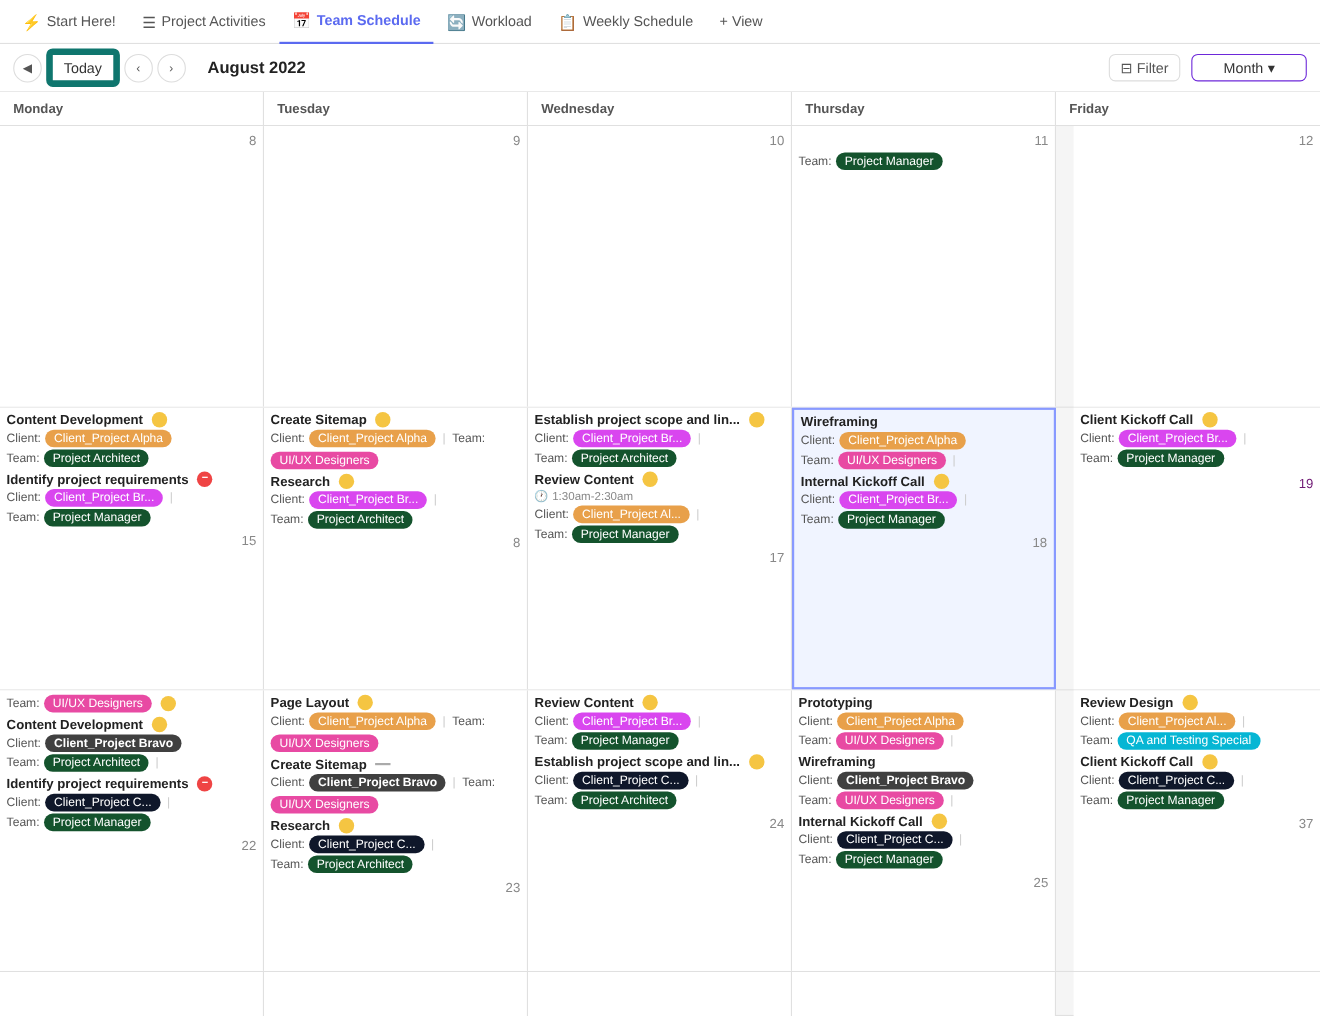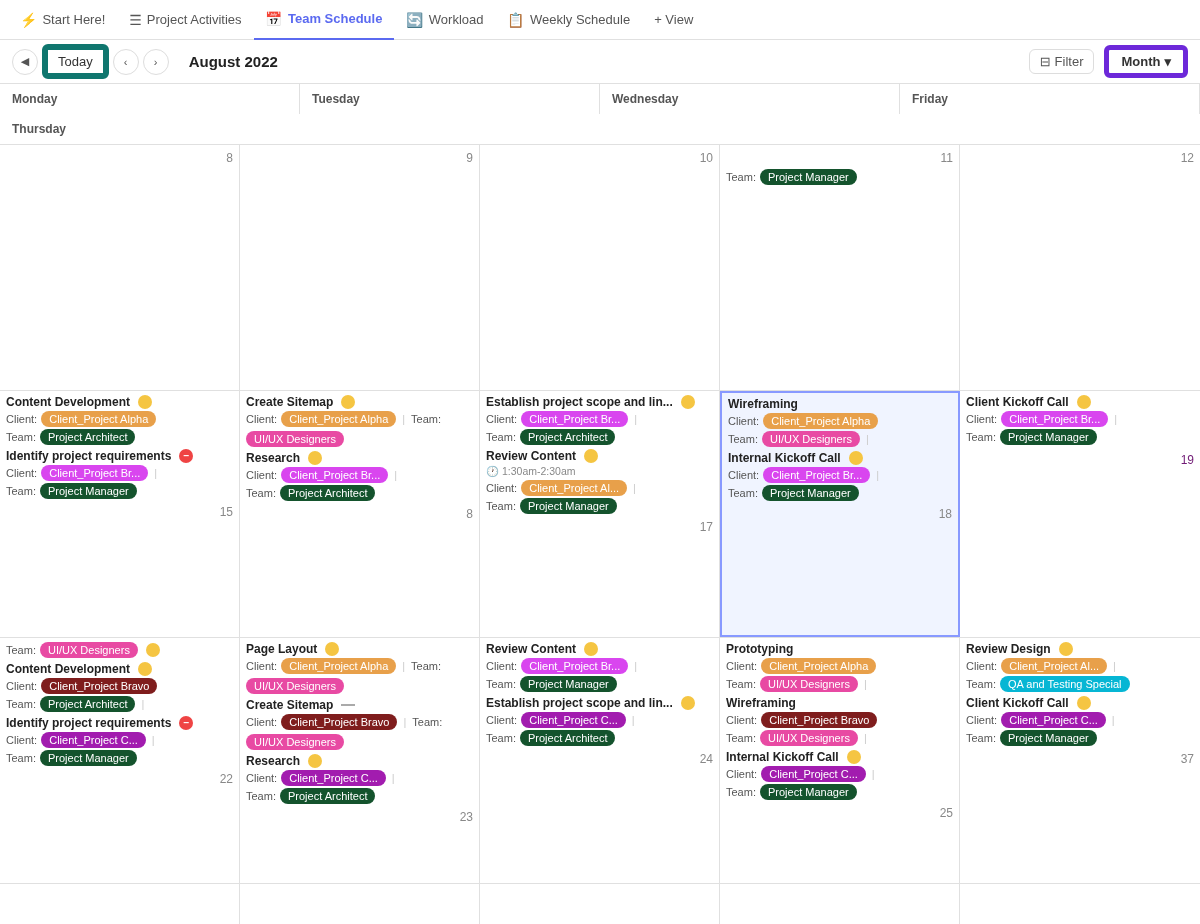--- a/index.html
+++ b/index.html
@@ -33,65 +33,65 @@
       cursor: pointer; background: #fff; font-size: 13px; color: #333;
     }
     .current-date { font-size: 15px; font-weight: 600; color: #222; margin-left: 16px; }
     .toolbar-right { margin-left: auto; display: flex; align-items: center; gap: 10px; }
     .filter-btn {
       display: flex; align-items: center; gap: 4px; padding: 4px 10px;
       border: 1px solid #ddd; border-radius: 6px; cursor: pointer; background: #fff;
       font-size: 13px; color: #555;
     }
     .month-btn {
-      display: flex; align-items: center; gap: 4px; padding: 4px 12px;
-      border: 5px solid #6d28d9; border-radius: 6px; cursor: pointer; background: #fff;
-      font-size: 13px; color: #333; font-weight: 700;
+      display: flex; align-items: center; gap: 4px; padding: 4px 28px;
+      border: 1px solid #6d28d9; border-radius: 6px; cursor: pointer; background: #fff;
+      font-size: 13px; color: #333; font-weight: 400;
     }
 
     
     .calendar { display: flex; flex-direction: column; height: calc(100vh - 84px); overflow: auto; }
     .day-headers {
-      display: grid; grid-template-columns: repeat(4, 1fr);
+      display: grid; grid-template-columns: repeat(5, 1fr);
       background: #fff; border-bottom: 1px solid #e0e0e0;
     }
     .day-header {
       padding: 8px 12px; font-size: 12px; font-weight: 600; color: #555;
       border-right: 1px solid #e0e0e0; text-transform: none;
     }
     .day-header:last-child { border-right: none; }
 
     .calendar-body { display: flex; flex-direction: column; flex: 1; }
     .week-row { display: grid; grid-template-columns: repeat(5, 1fr); flex: 1; min-height: 160px; border-bottom: 1px solid #e0e0e0; }
     .day-cell {
       border-right: 1px solid #e0e0e0; padding: 4px 6px; background: #fff;
       position: relative; min-height: 160px; vertical-align: top;
     }
-    .day-cell:last-child { border-right: none; }
+    .day-cell:last-child { border-right: none; margin-left: 16px; }
     .day-cell.highlighted { background: #f0f4ff; border: 2px solid #8899ff; }
     .day-num { text-align: right; font-size: 12px; color: #888; padding: 2px 0 4px; }
 
     
     .event { margin-bottom: 4px; font-size: 11.5px; }
     .event-title { font-size: 12px; font-weight: 600; color: #222; margin-bottom: 2px; display: flex; align-items: center; gap: 4px; }
     .event-time { font-size: 10.5px; color: #888; margin-bottom: 2px; display: flex; align-items: center; gap: 3px; }
     .event-row { display: flex; align-items: center; flex-wrap: wrap; gap: 4px; margin-bottom: 2px; font-size: 11px; color: #555; }
     .event-label { font-size: 11px; color: #555; }
 
     
     .pill {
       display: inline-block; padding: 2px 8px; border-radius: 10px;
       font-size: 11px; font-weight: 500; color: #fff; white-space: nowrap;
     }
     .pill-orange { background: #e8a04a; }
     .pill-blue { background: #14532d; }
     .pill-teal { background: #d946ef; }
     .pill-pink { background: #e84aa3; }
-    .pill-purple { background: #a21caf; }
-    .pill-green { background: #7f1d1d; }
+    .pill-purple { background: #0f172a; }
+    .pill-green { background: #404040; font-weight: bold; }
     .pill-cyan { background: #06b6d4; }
 
     
     .overflow-dot {
       display: inline-block; width: 14px; height: 14px; border-radius: 50%;
       background: #f5c542; margin-left: 4px; vertical-align: middle;
     }
     .minus-dot {
       display: inline-block; width: 14px; height: 14px; border-radius: 50%;
       background: #ef4444; margin-left: 4px; vertical-align: middle; font-size: 10px;
@@ -148,22 +148,22 @@
     </button>
   </div>
 </div>
 
 <div class="calendar">
 
   <div class="day-headers">
     <div class="day-header">Monday</div>
     <div class="day-header">Tuesday</div>
     <div class="day-header">Wednesday</div>
+    <div class="day-header">Thursday</div>
     <div class="day-header">Friday</div>
-    <div class="day-header">Thursday</div>
   </div>
 
   <div class="calendar-body">
 
     <div class="week-row">
       <div class="day-cell">
         <div class="day-num">8</div>
       </div>
       <div class="day-cell">
         <div class="day-num">9</div>

